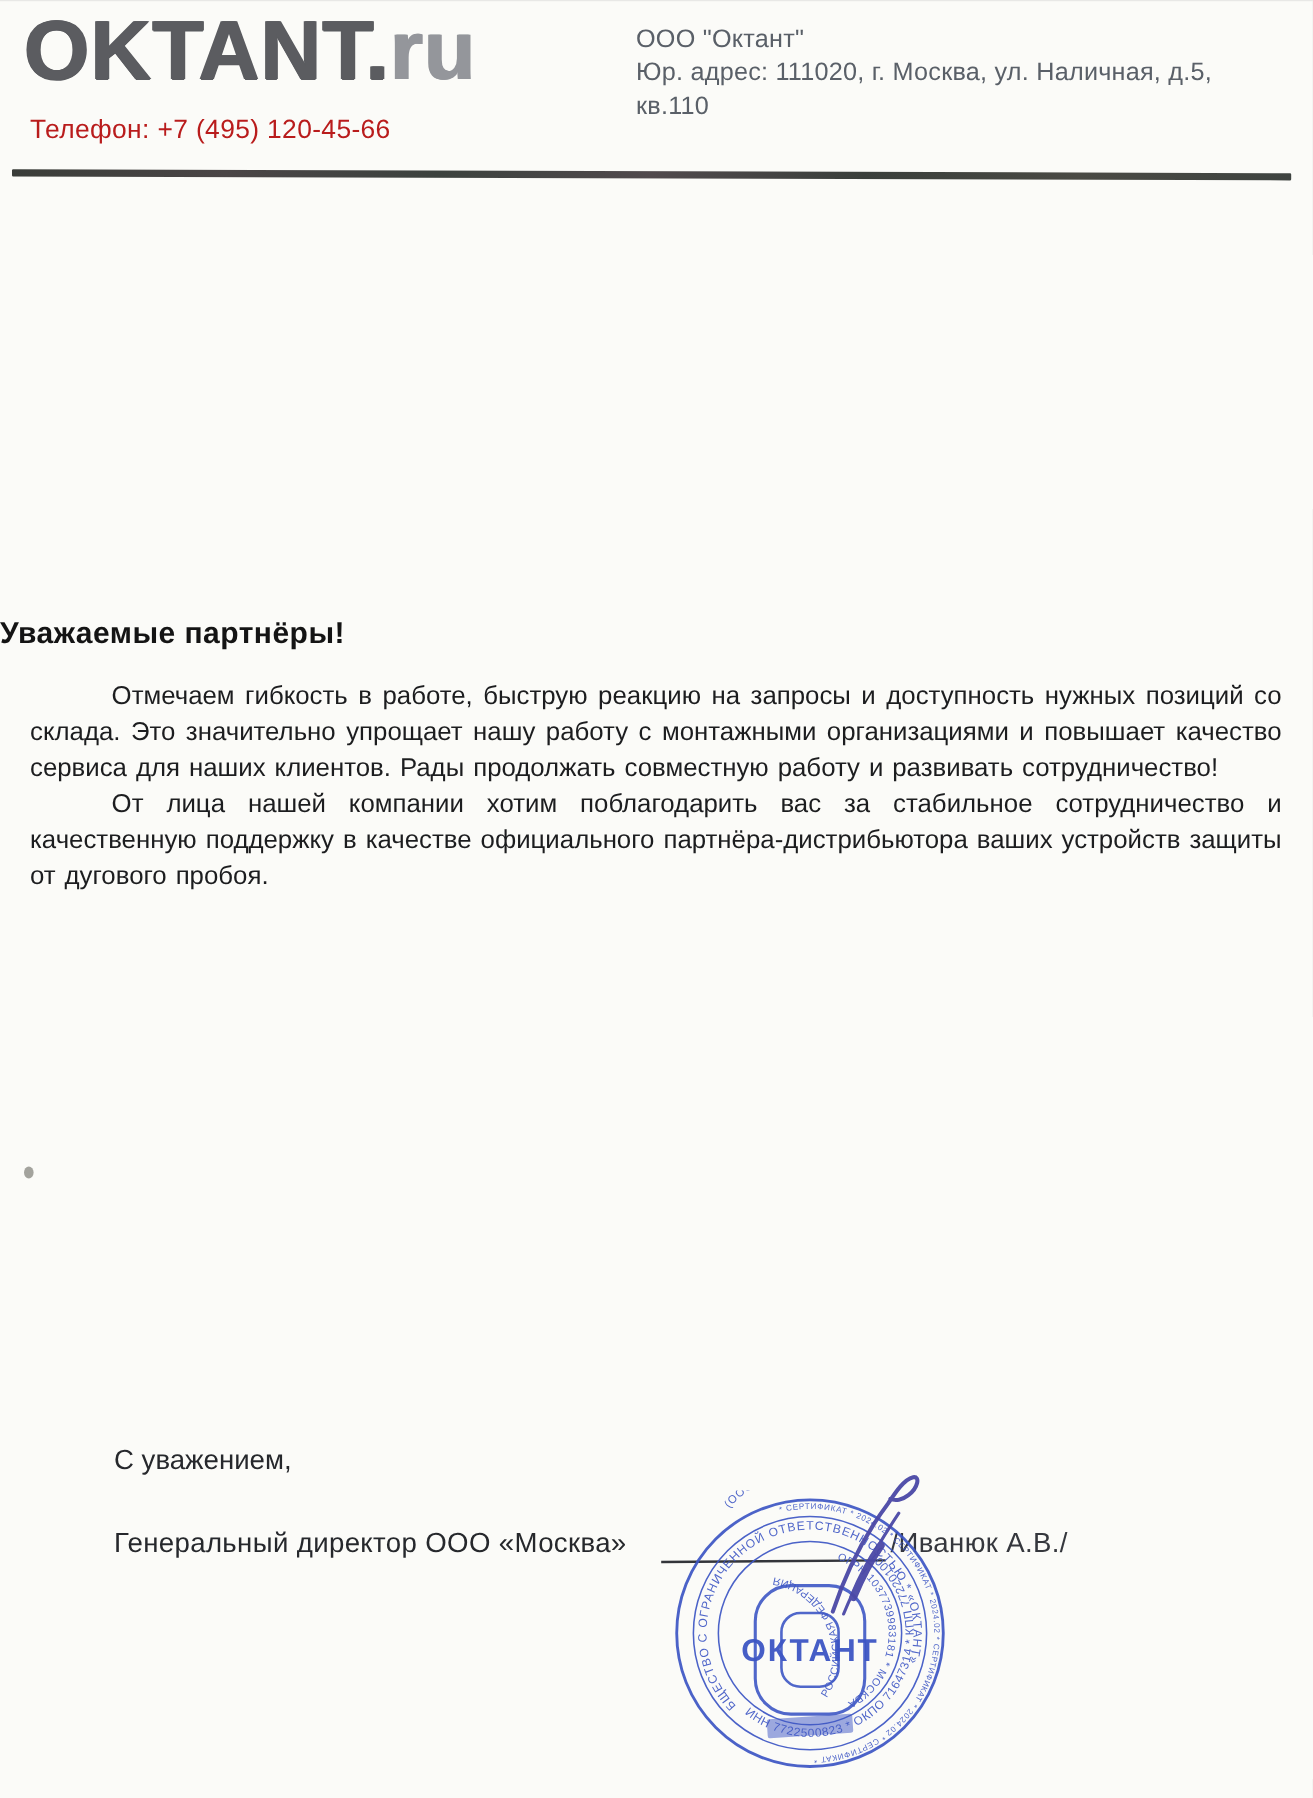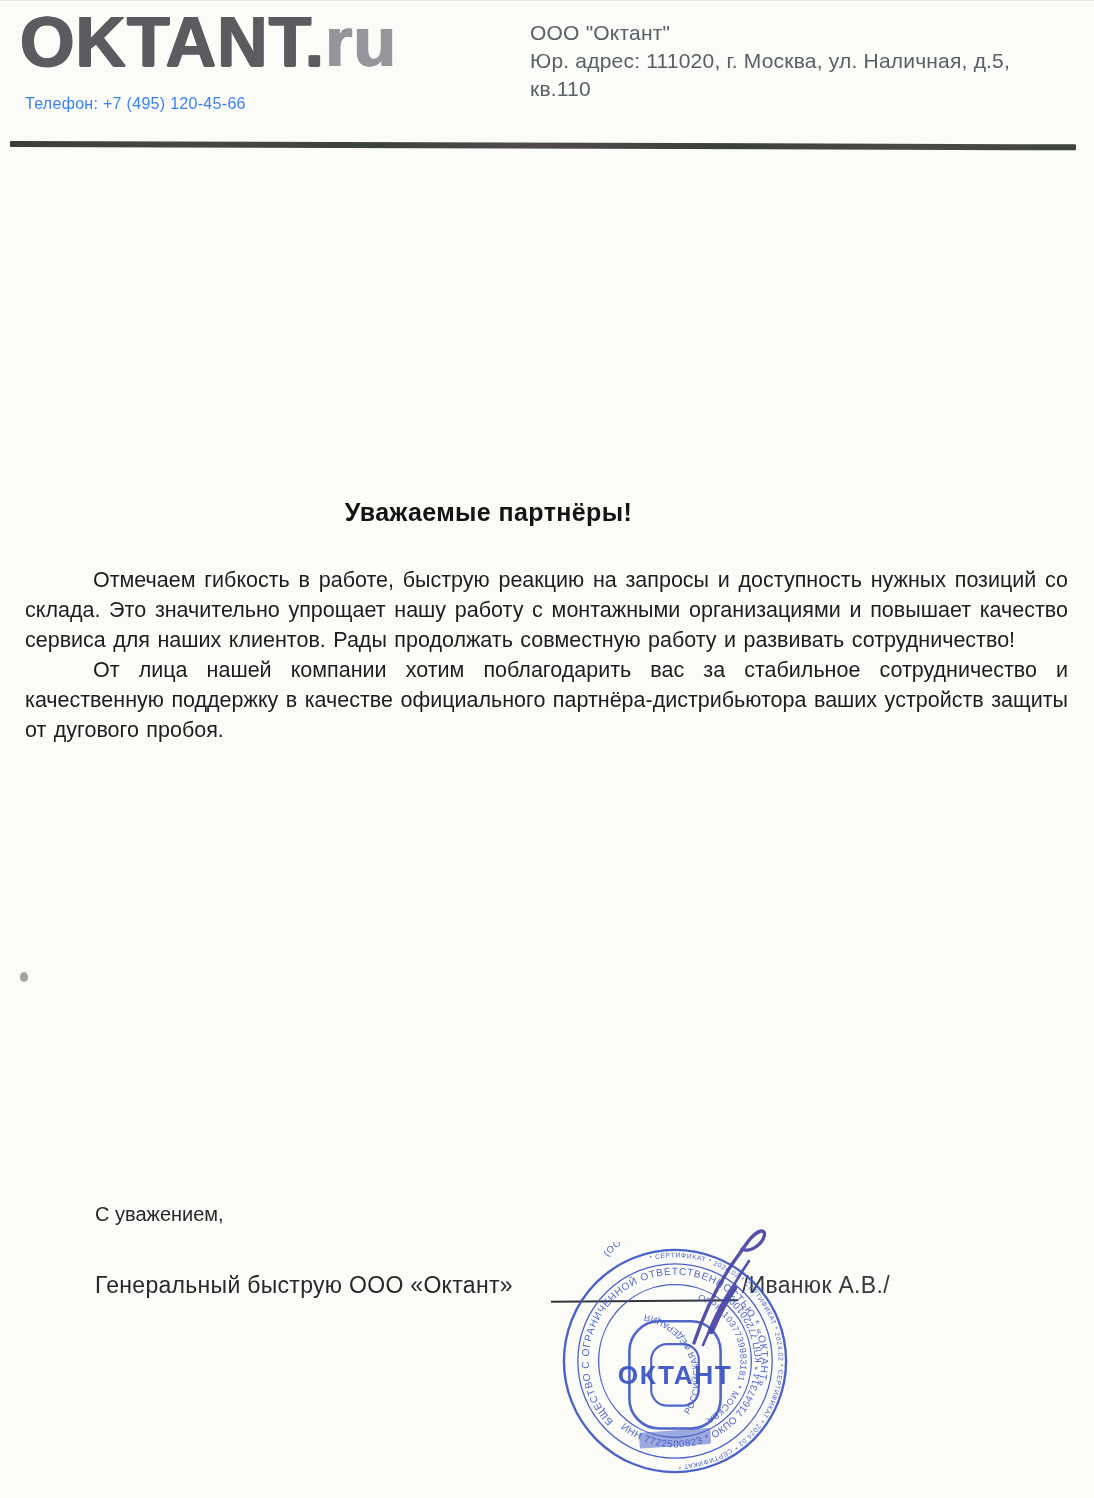--- a/index.html
+++ b/index.html
@@ -14,48 +14,48 @@
   .logo{
     position:absolute;left:20px;top:6px;
     font-size:70px;font-weight:700;letter-spacing:1px;line-height:70px;
     color:#5b5c60;
     text-shadow:0.9px 0 currentColor,-0.9px 0 currentColor,0 0.5px currentColor;
     white-space:nowrap;
   }
   .logo .logo-suffix{color:#94969b;text-shadow:0.9px 0 currentColor,-0.9px 0 currentColor;}
   .phone{
     position:absolute;left:25px;top:94px;
-    font-size:16px;color:#3b82f6;letter-spacing:0.3px;
+    font-size:22px;color:#b91c1c;letter-spacing:0.3px;
   }
   .company-block{
     position:absolute;left:530px;top:18px;width:520px;
     font-size:21px;line-height:28px;color:#5a6068;letter-spacing:0.2px;
   }
   .header-rule{
     position:absolute;left:10px;top:140px;width:1066px;height:5.5px;
     background:linear-gradient(90deg,#3a3d39,#4a4546,#3c423e,#514a4d,#3a3f3b,#4a4a44,#3e4340);
     transform:rotate(0.18deg);transform-origin:left center;border-radius:1px;
   }
   
   .letter-title{
-    position:absolute;left:0;top:497px;width:977px;
-    text-align:center;font-size:25px;font-weight:700;color:#141414;letter-spacing:0.4px;
+    position:absolute;left:0;top:513px;width:977px;
+    font-size:25px;font-weight:700;color:#141414;letter-spacing:0.4px;
   }
   .letter-body{
     position:absolute;left:25px;top:564px;width:1043px;
     font-size:21.5px;line-height:30px;text-align:justify;color:#1c1d1f;
     word-spacing:1.5px;
   }
   .letter-body p{margin:0;text-indent:68px;}
   .scan-speck{
     position:absolute;left:20px;top:971px;width:8px;height:10px;border-radius:50%;
     background:#8d8d86;opacity:.8;
   }
   
-  .closing{position:absolute;left:95px;top:1202px;font-size:20px;color:#26282c;}
+  .closing{position:absolute;left:95px;top:1202px;font-size:23px;color:#26282c;}
   .signature-role{position:absolute;left:95px;top:1271px;font-size:23px;color:#26282c;letter-spacing:0.3px;}
   .signature-line{
     position:absolute;left:551px;top:1299px;width:187px;height:0;
     border-top:2.6px solid #33353a;transform:rotate(-0.4deg);
   }
   .signature-name{position:absolute;left:742px;top:1271px;font-size:23px;color:#35373d;letter-spacing:0.3px;}
   
   .stamp{position:absolute;left:556px;top:1241px;width:238px;height:238px;}
   .stamp text{font-family:"Liberation Sans",sans-serif;}
   .ink-overlay{position:absolute;left:0;top:0;width:1094px;height:1498px;pointer-events:none;}
@@ -79,21 +79,21 @@
   <div class="letter-title">Уважаемые партнёры!</div>
 
   <div class="letter-body">
     <p>Отмечаем гибкость в работе, быструю реакцию на запросы и доступность нужных позиций со склада. Это значительно упрощает нашу работу с монтажными организациями и повышает качество сервиса для наших клиентов. Рады продолжать совместную работу и развивать сотрудничество!</p>
     <p>От лица нашей компании хотим поблагодарить вас за стабильное сотрудничество и качественную поддержку в качестве официального партнёра-дистрибьютора ваших устройств защиты от дугового пробоя.</p>
   </div>
 
   <div class="scan-speck"></div>
 
   <div class="closing">С уважением,</div>
-  <div class="signature-role">Генеральный быструю ООО «Октант»</div>
+  <div class="signature-role">Генеральный директор ООО «Москва»</div>
   <div class="signature-line"></div>
   <div class="signature-name">/Иванюк А.В./</div>
 
   <svg class="stamp" viewBox="0 0 240 240">
     <defs>
       <path id="micro-circle" d="M 120 15.5 A 104.5 104.5 0 1 1 119.9 15.5"></path>
       <path id="outer-top-arc" d="M 44.7 163.5 A 87 87 0 1 1 195.3 163.5"></path>
       <path id="outer-bottom-arc" d="M 44.7 163.5 A 87 87 0 1 0 181.5 58.5"></path>
       <path id="inner-top-arc" d="M 62.8 87 A 66 66 0 1 1 177.2 87"></path>
       <path id="inner-right-arc" d="M 153 62.8 A 66 66 0 0 1 131.5 185"></path>

